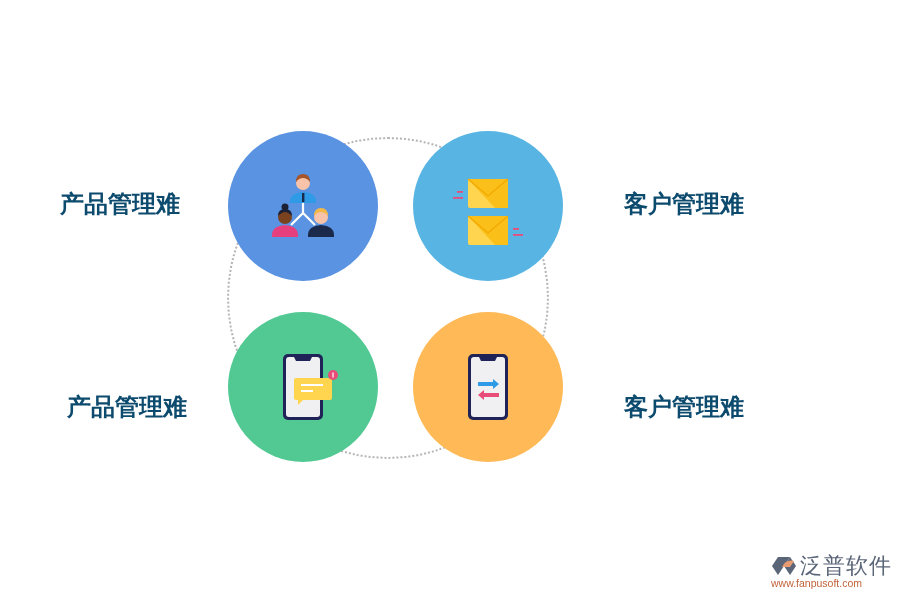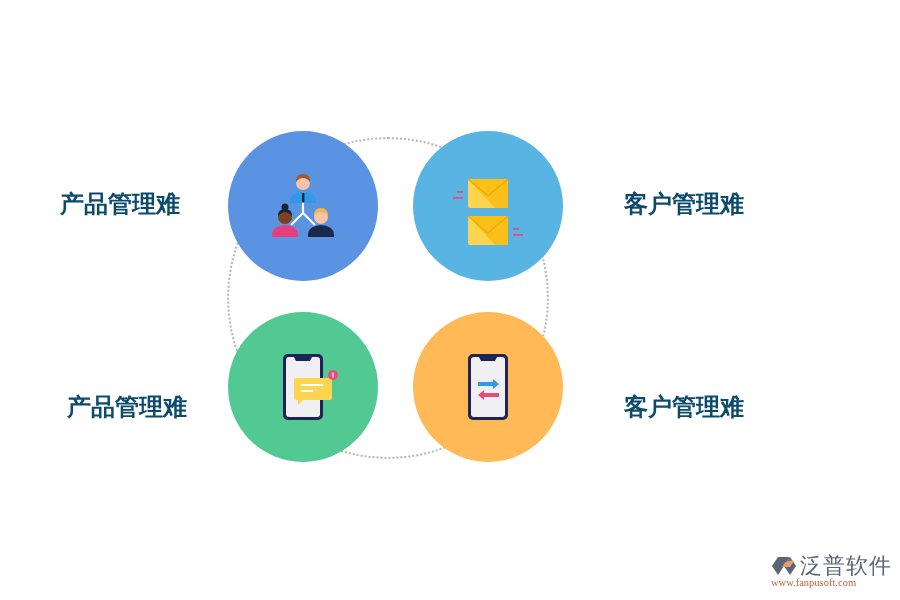--- a/index.html
+++ b/index.html
@@ -23,21 +23,21 @@
     position: absolute; font-size: 24px; font-weight: bold; color: #0c4a6e;
     white-space: nowrap; letter-spacing: 0px;
   }
   .l1 { left: 60px; top: 188px; }
   .l2 { left: 624px; top: 188px; }
   .l3 { left: 67px; top: 391px; }
   .l4 { left: 624px; top: 391px; }
   .logo { position: absolute; left: 770px; top: 553px; width: 125px; height: 40px; }
   .logo-icon { position: absolute; left: 0; top: 2px; }
   .logo-name { position: absolute; left: 30px; top: -2px; font-size: 22px; color: #5a6577; letter-spacing: 1px; }
-  .logo-url { position: absolute; left: 1px; top: 24px; font-size: 10.5px; color: #c0623a; font-family: Liberation Serif, serif; }
+  .logo-url { position: absolute; left: 1px; top: 24px; font-size: 10.5px; color: #c0623a; font-family: Liberation Sans, sans-serif; }
 </style>
 </head>
 <body>
 
 <div class="ring"></div>
 
 <div class="circle c1" style="background:#5b93e3;">
   <svg width="90" height="90" viewBox="0 0 90 90">
 
     <path d="M45 38 L45 52 L33 64 M45 52 L57 64" stroke="#ffffff" stroke-width="2.2" fill="none"></path>

